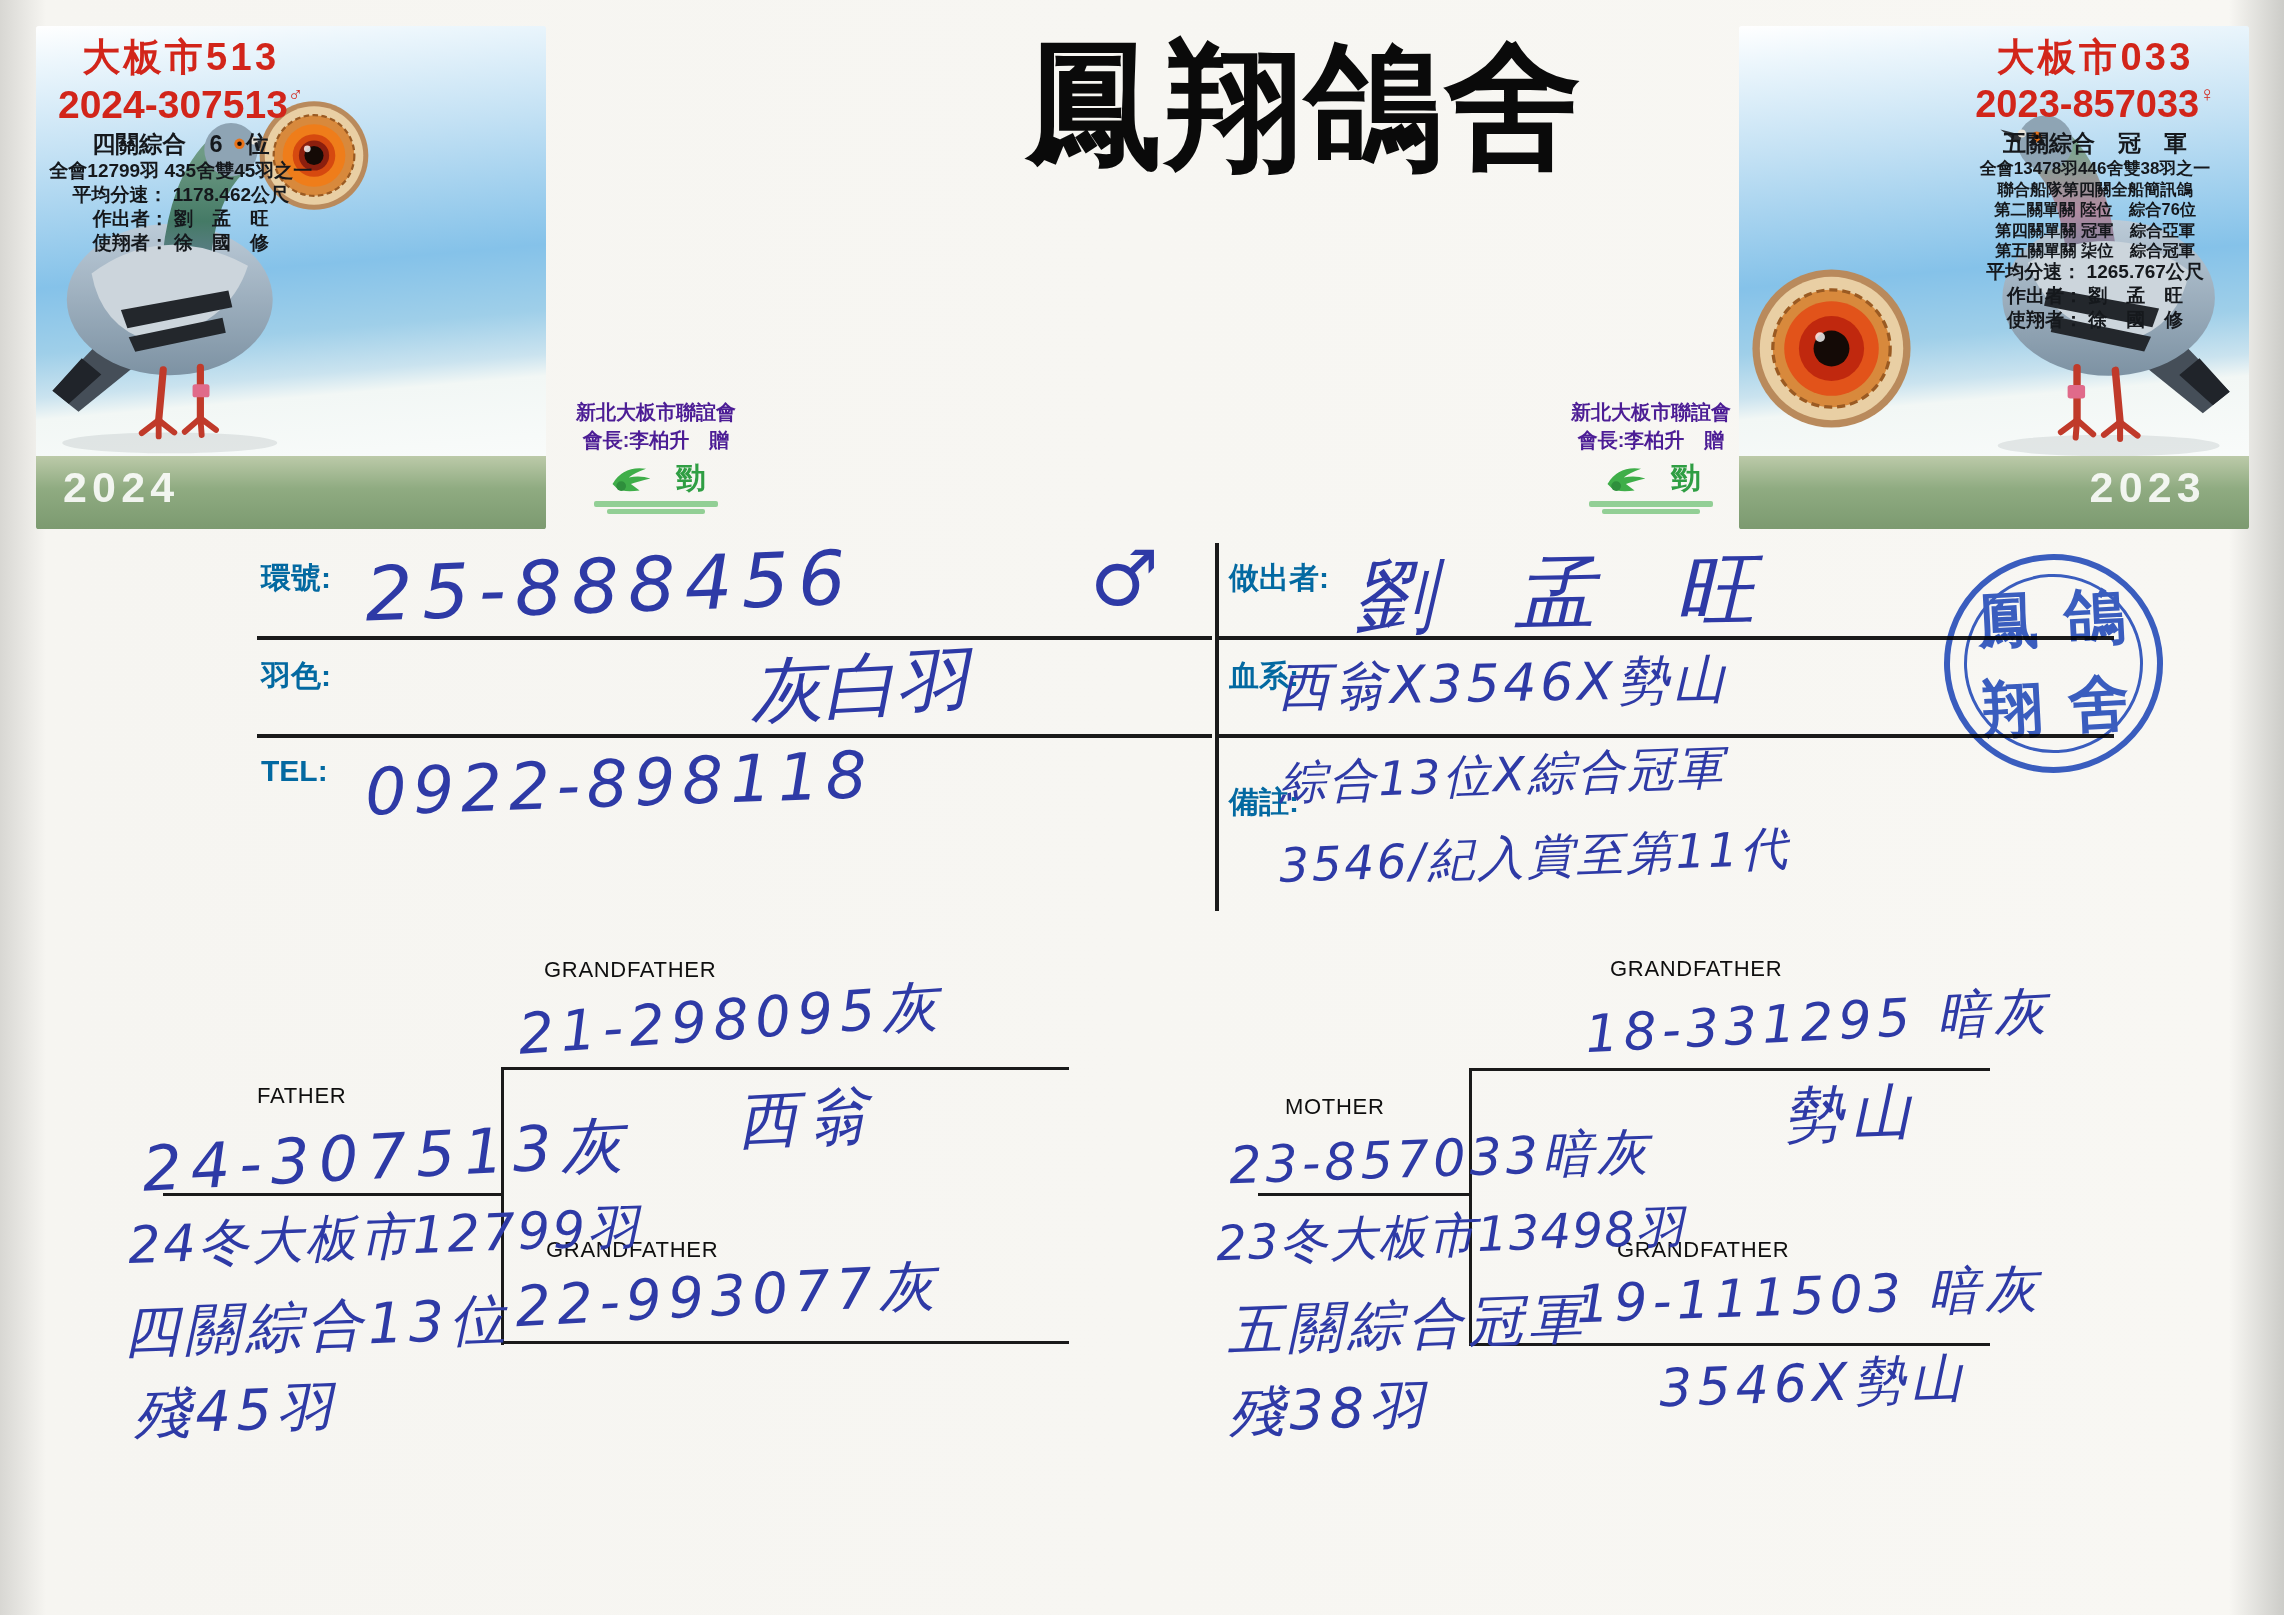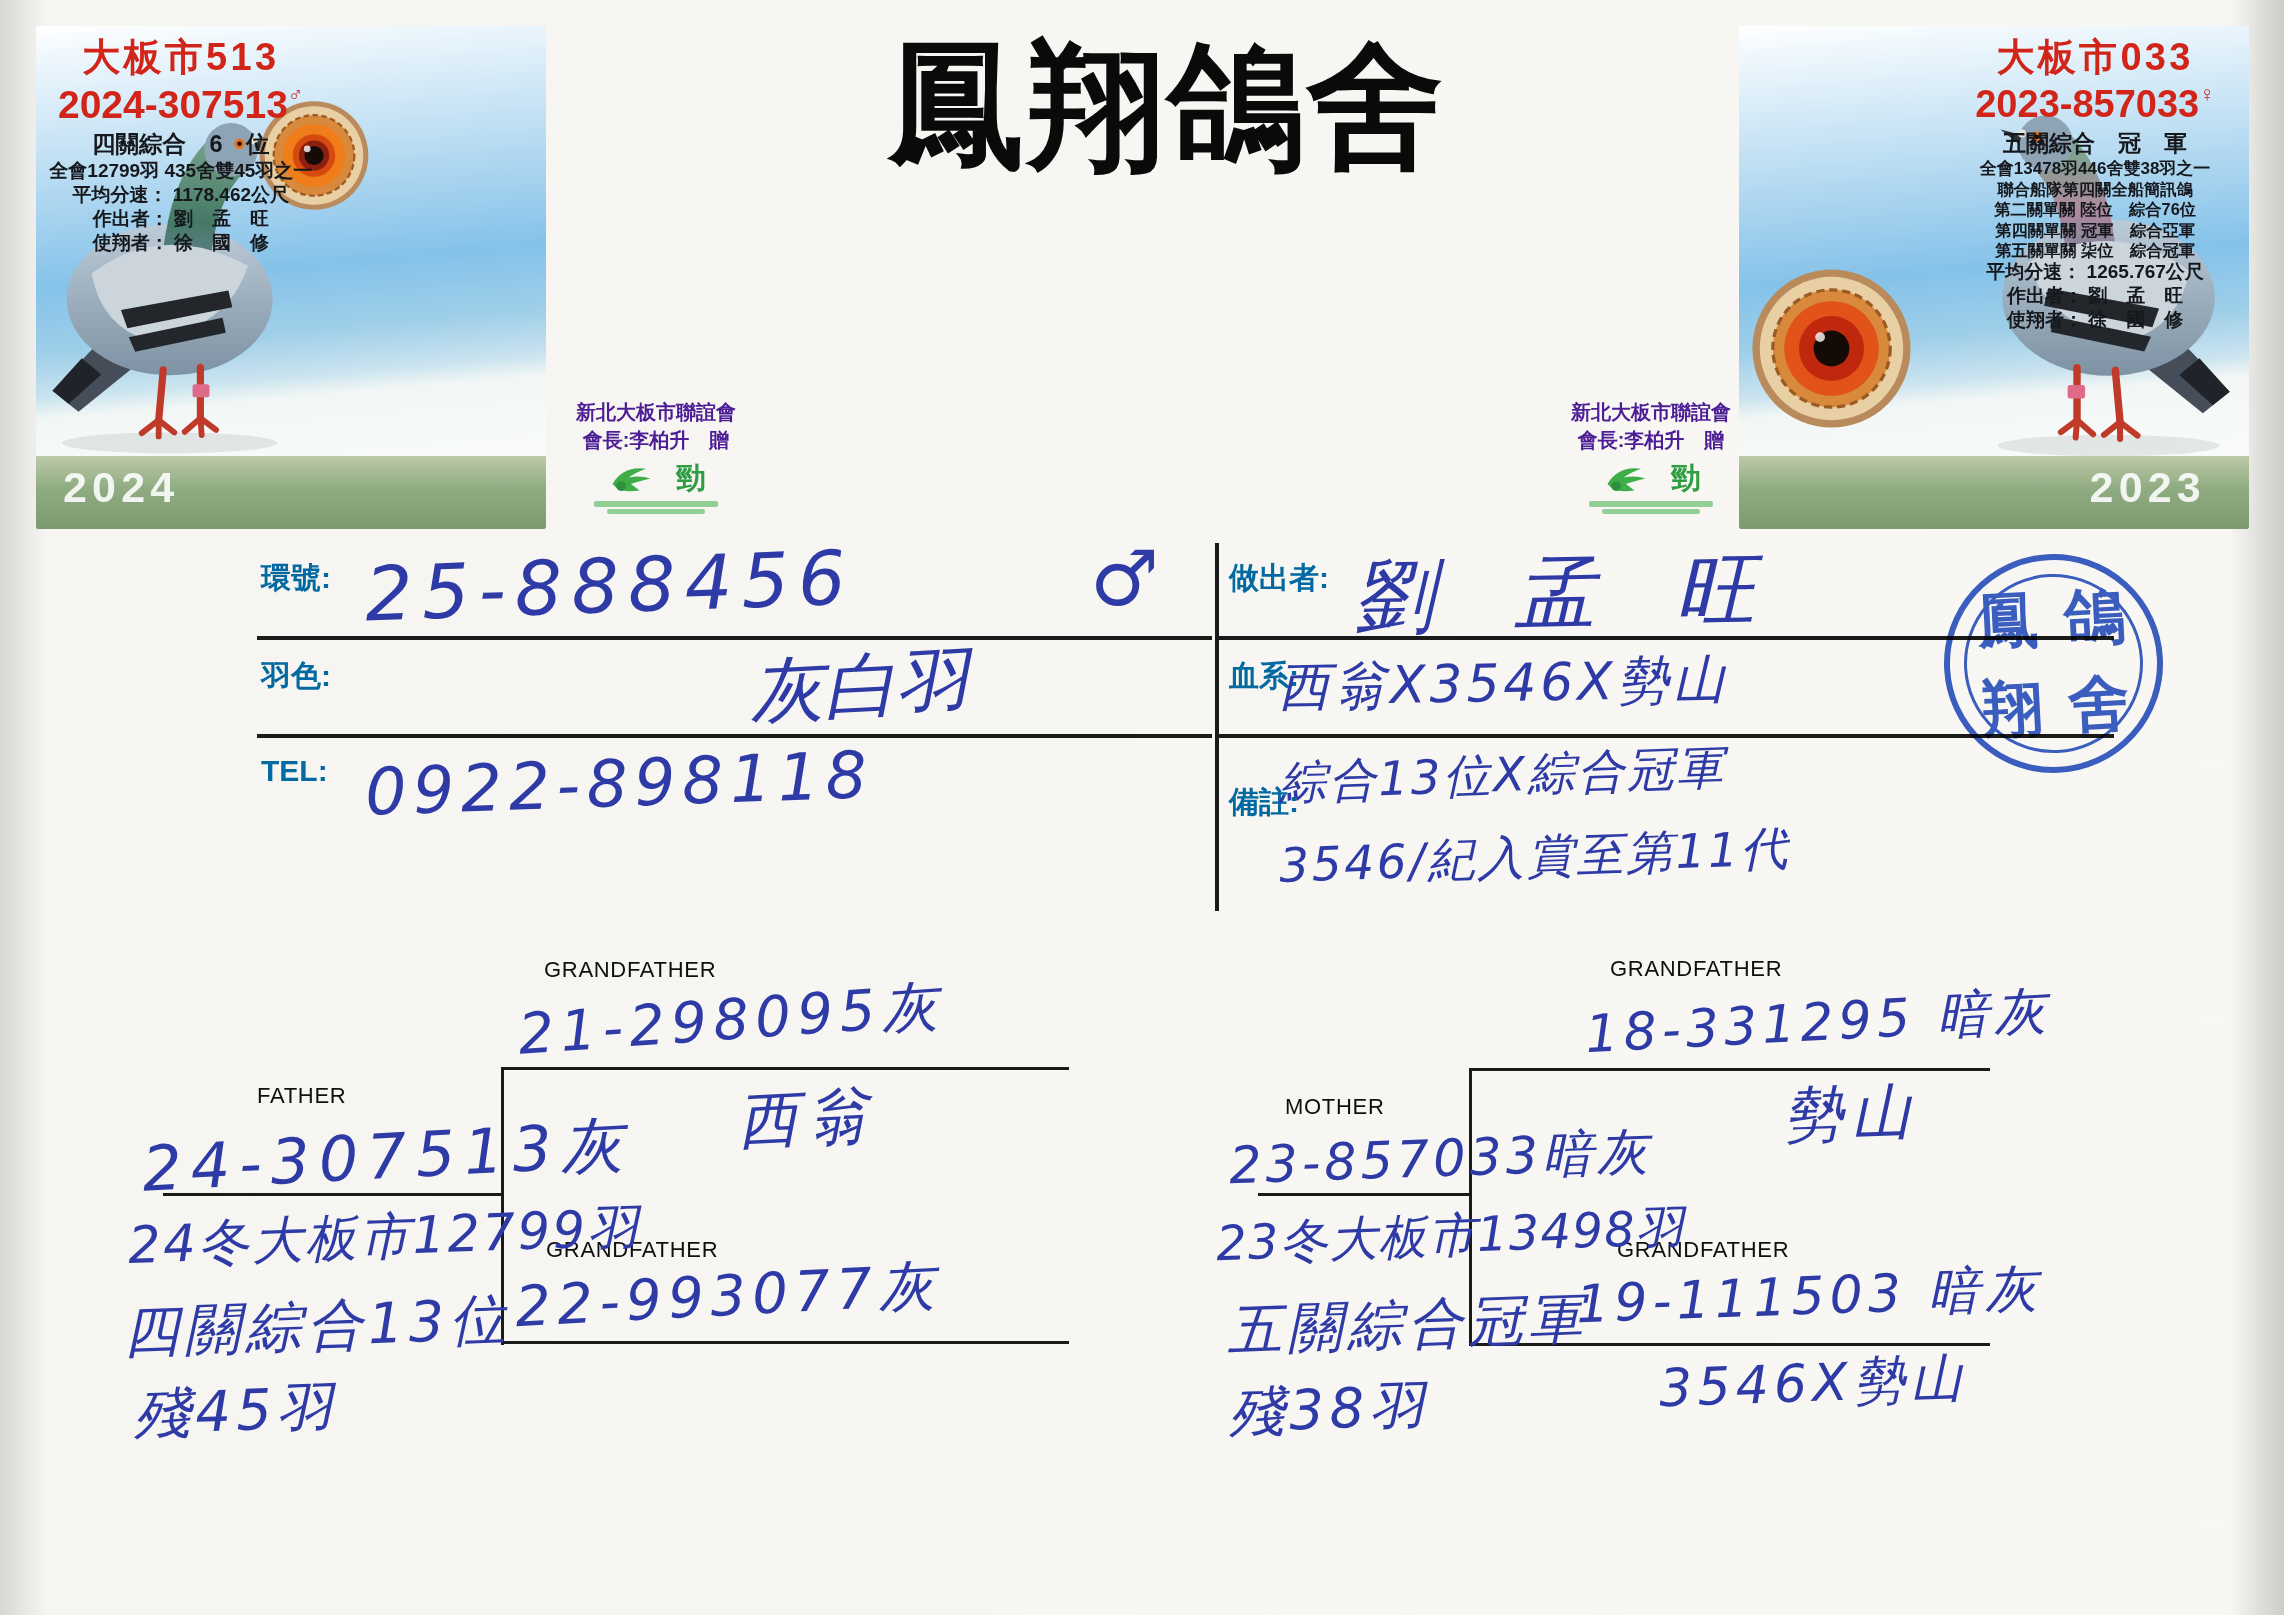--- a/index.html
+++ b/index.html
@@ -29,21 +29,21 @@
   .footer-club .fc-line{color:#4c1d95;font-weight:800;font-size:20px;line-height:1.4;}
   .logo-row{display:flex;align-items:center;justify-content:center;gap:5.2px;margin-top:3.9px;}
   .logo-char{color:#2f9e43;font-weight:900;font-size:30px;}
   .logo-bar{height:5.2px;background:#3fae49;opacity:.55;margin:2.6px auto 0;border-radius:2px;}
   .stamp{position:absolute;left:1944px;top:554px;width:207px;height:207px;
          border:6.5px solid #2a52c4;border-radius:50%;display:flex;align-items:center;justify-content:center;
          transform:rotate(-3deg);opacity:.92;mix-blend-mode:multiply;background:rgba(255,255,255,0);}
   .stamp-inner{width:173px;height:173px;border:3.3px solid #2a52c4;border-radius:50%;
          display:grid;grid-template-columns:1fr 1fr;grid-template-rows:1fr 1fr;
          align-items:center;justify-items:center;color:#2a52c4;font-weight:900;font-size:61px;}
-  .loft-title{position:absolute;left:750px;top:38px;width:834px;text-align:center;
+  .loft-title{position:absolute;left:750px;top:38px;width:834px;text-align:right;
          font-size:137px;font-weight:900;color:#0a0a0a;letter-spacing:2.6px;line-height:1;}
 </style>
 </head>
 <body>
 
 <div class="card" style="left:36px;">
   <div class="sky"></div>
 
   <div class="abs" style="left:-13px;top:52px;width:287px;height:404px;">
     <svg viewBox="0 0 420 620" width="287" height="404">

